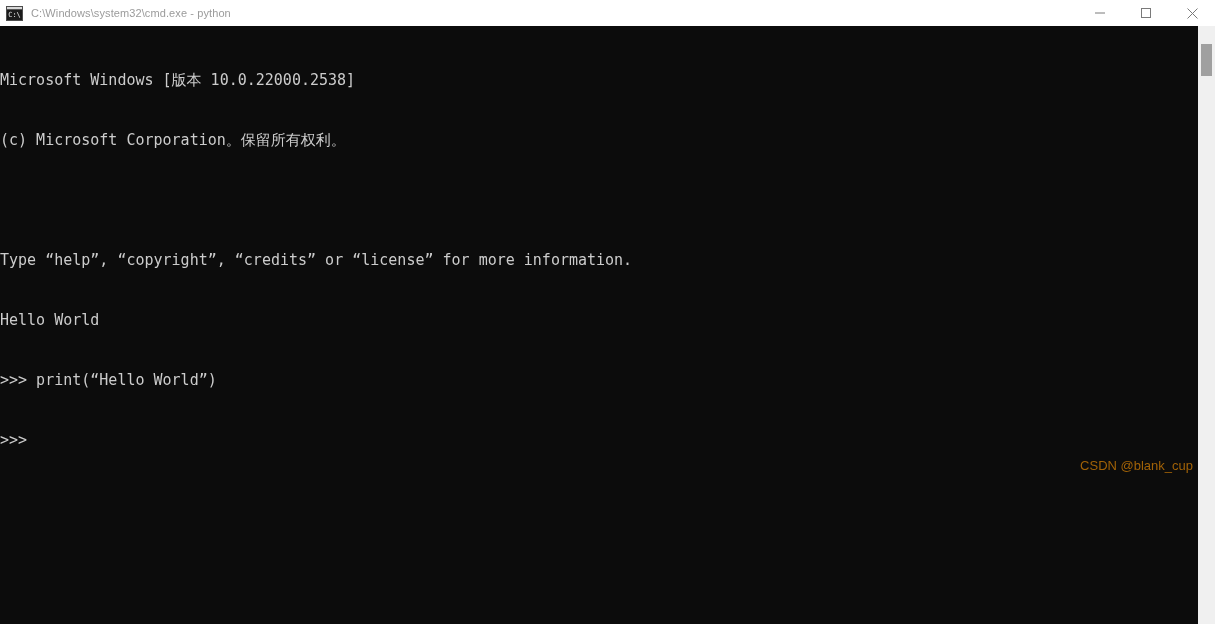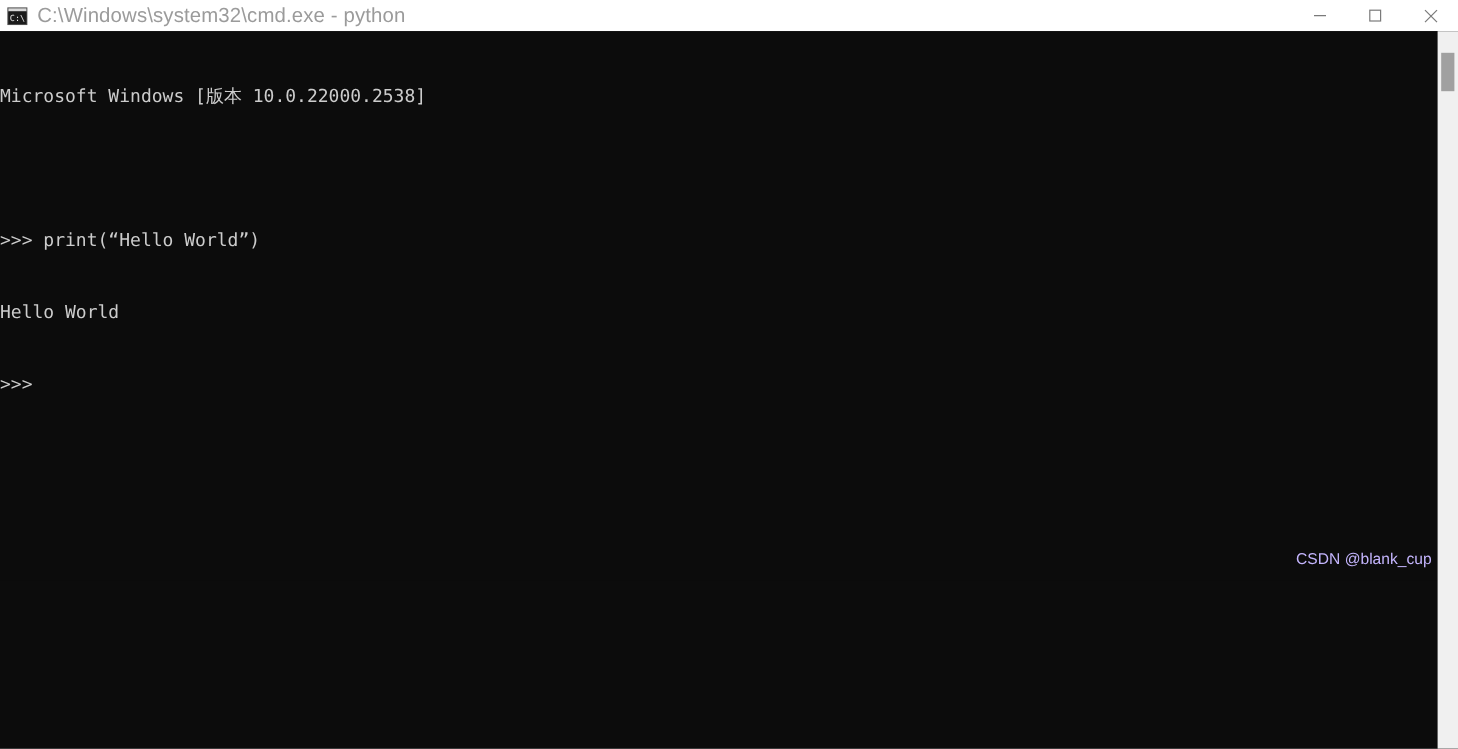--- a/index.html
+++ b/index.html
@@ -38,21 +38,21 @@
     width: 17px;
     height: 15px;
     margin-left: 6px;
     margin-right: 8px;
     flex: 0 0 auto;
     display: block;
   }
 
   #title-text {
     font-family: "Liberation Sans", sans-serif;
-    font-size: 17px;
+    font-size: 11px;
     color: #9b9b9b;
     white-space: pre;
     letter-spacing: 0.1px;
     line-height: 26px;
   }
 
   #window-controls {
     position: absolute;
     right: 0;
     top: 0;
@@ -137,21 +137,21 @@
     background: #a0a0a0;
   }
 
   
   #watermark {
     position: absolute;
     right: 22px;
     bottom: 11px;
     font-family: "Liberation Sans", sans-serif;
     font-size: 13px;
-    color: #c4b5fd;
+    color: #a16207;
     white-space: pre;
   }
 </style>
 </head>
 <body>
 
 <div id="window">
 
   <div id="titlebar">
     <svg id="app-icon" viewBox="0 0 17 15">
@@ -178,23 +178,25 @@
           <line x1="1.5" y1="1.5" x2="11.5" y2="11.5" stroke="#7a7a7a" stroke-width="1"></line>
           <line x1="11.5" y1="1.5" x2="1.5" y2="11.5" stroke="#7a7a7a" stroke-width="1"></line>
         </svg>
       </div>
     </div>
   </div>
 
   <div id="console">
     <div id="console-lines">
       <span class="cline">Microsoft Windows [版本 10.0.22000.2538]</span>
+      <span class="cline">(c) Microsoft Corporation。保留所有权利。</span>
       <span class="cline"> </span>
+      <span class="cline">Type “help”, “copyright”, “credits” or “license” for more information.</span>
+      <span class="cline">Hello World</span>
       <span class="cline">&gt;&gt;&gt; print(“Hello World”)</span>
-      <span class="cline">Hello World</span>
       <span class="cline">&gt;&gt;&gt;</span>
     </div>
 
     <div id="watermark">CSDN @blank_cup</div>
   </div>
 
   <div id="scrollbar">
     <div id="scroll-thumb"></div>
   </div>
 

